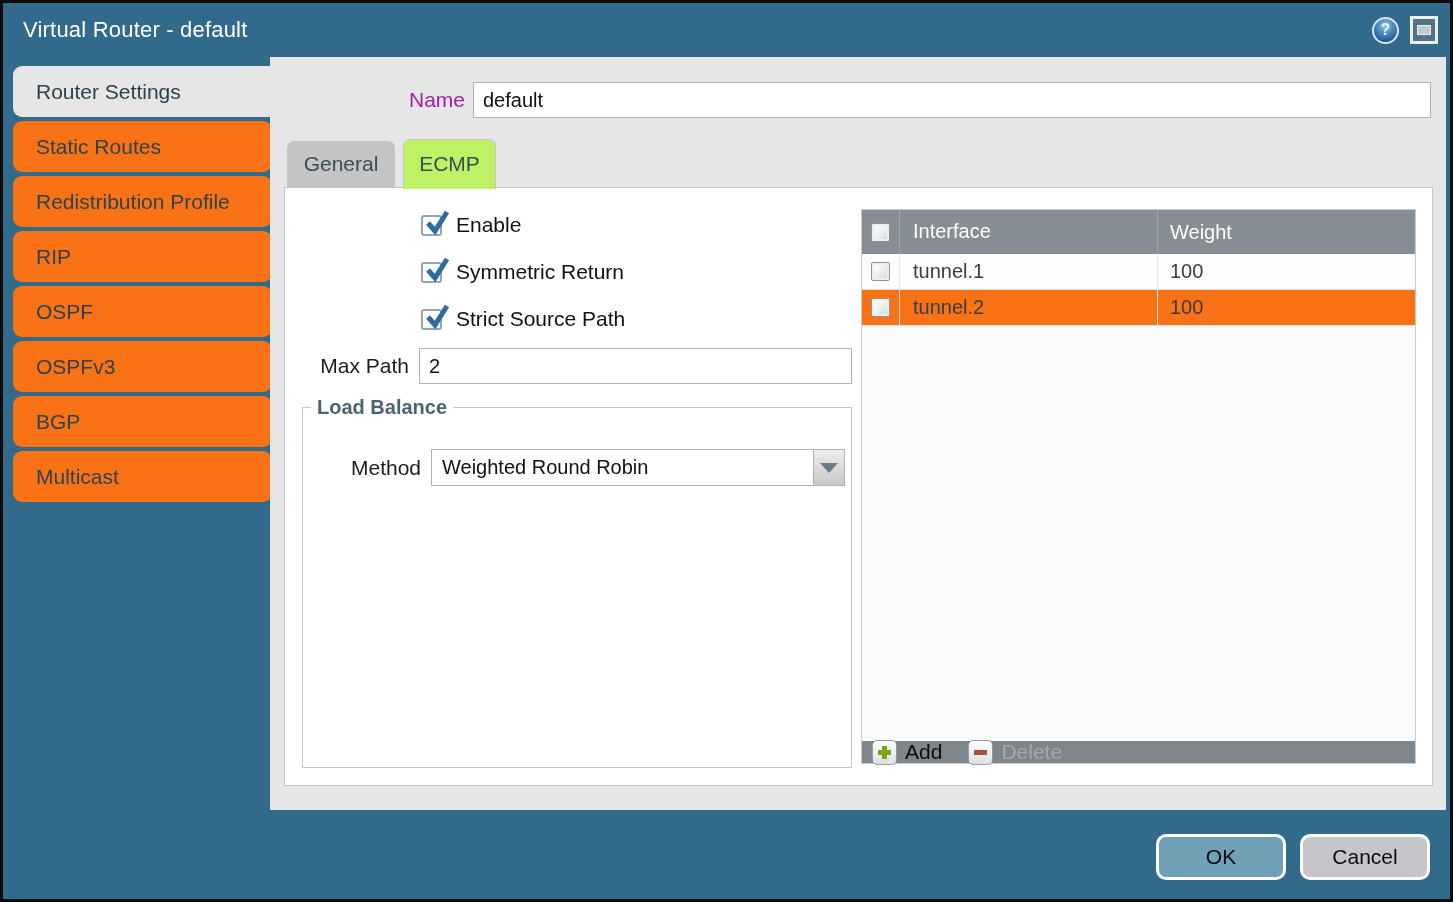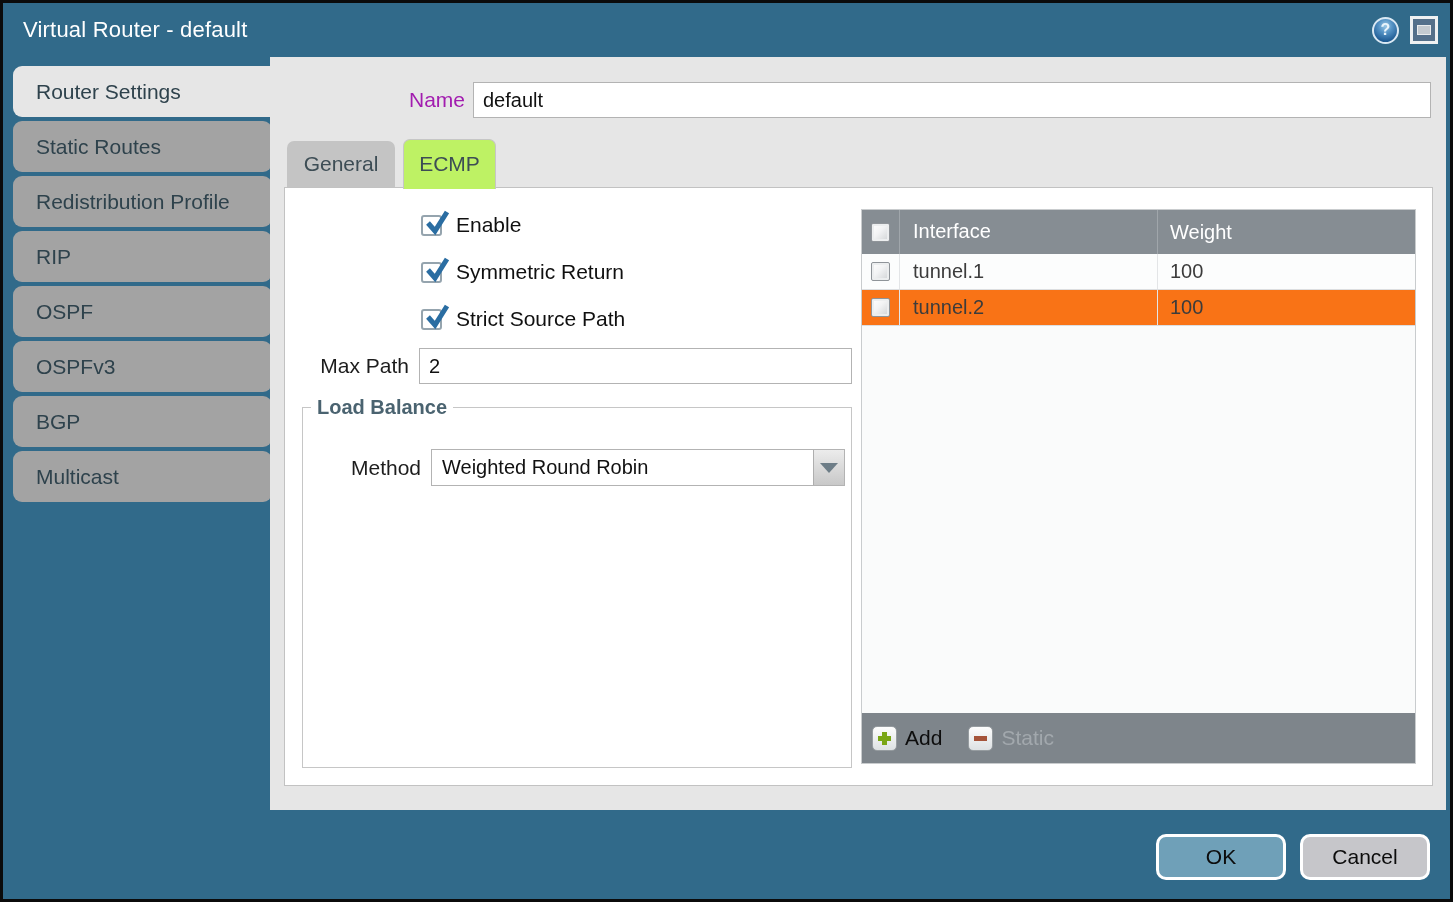--- a/index.html
+++ b/index.html
@@ -18,21 +18,21 @@
     background: radial-gradient(circle at 50% 30%, #9cc8e6 0%, #5492c4 35%, #215e96 75%, #1a4f80 100%);
     border:2px solid #d9e8f3; color:#eaf4fb; font-weight:bold; font-size:16px;
     display:flex; align-items:center; justify-content:center; margin-right:11px; }
   .win-icon { width:28px; height:28px; border:3px solid #eef1f2; background:#54708a;
     display:flex; align-items:center; justify-content:center; }
   .win-icon-inner { width:14px; height:10px; background:#c4cacf; border:1px solid #e9ebec; }
   
   .sidebar { position:absolute; left:0; top:63px; width:267px;
     display:flex; flex-direction:column; gap:4px; }
   .sidebar-item { margin-left:10px; width:259px; height:51px; border-radius:9px;
-    background:#a3a3a3; color:#2e424c; font-size:21px; line-height:51px;
+    background:#f97316; color:#2e424c; font-size:21px; line-height:51px;
     padding-left:23px; cursor:pointer; }
   .sidebar-item.active { background:#e6e6e6; border-bottom-right-radius:0; border-top-right-radius:0; }
   
   .content-panel { position:absolute; left:267px; top:54px; width:1176px; height:753px;
     background:#e6e6e6; }
   .name-label { position:absolute; left:70px; top:25px; width:125px; text-align:right;
     font-size:21px; color:#a21caf; line-height:36px; }
   .name-input { position:absolute; left:203px; top:25px; width:958px; height:36px;
     border:1px solid #b3b3b3; background:#fff; font-size:20px; padding:0 9px;
     font-family:"Liberation Sans", sans-serif; color:#111; }
@@ -84,21 +84,21 @@
   .t-row.odd { background:#fcfdfd; } .t-row.even { background:#f97316; }
   .td-check { width:38px; height:100%; border-right:1px solid #e3e5e7;
     display:flex; align-items:center; justify-content:center; }
   .td-interface { width:258px; padding-left:13px; border-right:1px solid #e3e5e7;
     height:100%; line-height:35px; }
   .td-weight { flex:1; padding-left:12px; }
   .cb3d { width:19px; height:19px; border:1px solid #8f9499; border-radius:2px;
     background:linear-gradient(135deg,#ffffff 0%,#f2f3f4 45%,#cfd2d4 100%);
     box-shadow: inset 0 0 0 2px #eceeef; cursor:pointer; }
   .t-filler { flex:1; background:#fafbfb; }
-  .t-footer { height:50px; background:#7e858b; display:flex; align-items:center;
+  .t-footer { height:22px; background:#7e858b; display:flex; align-items:center;
     padding-left:10px; gap:26px; flex:none; }
   .t-btn { display:flex; align-items:center; gap:8px; cursor:pointer; }
   .icon-sq { width:25px; height:25px; border-radius:5px; border:1px solid #969ca0;
     background:linear-gradient(#fdfdfd,#dde1e3); display:flex; align-items:center; justify-content:center; }
   .t-btn-label { font-size:21px; color:#0d0d0d; }
   .t-btn.disabled .t-btn-label { color:#a2a8ad; }
   
   .dlg-btn { position:absolute; top:831px; width:130px; height:46px;
     border:3px solid #ffffff; border-radius:10px; font-size:21px; color:#0c0c0c;
     display:flex; align-items:center; justify-content:center; cursor:pointer; }
@@ -210,21 +210,21 @@
               </svg>
             </div>
             <div class="t-btn-label">Add</div>
           </div>
           <div class="t-btn disabled">
             <div class="icon-sq">
               <svg width="17" height="17" viewBox="0 0 17 17">
                 <path d="M2 8.5 h13" stroke="#a5543a" stroke-width="5"></path>
               </svg>
             </div>
-            <div class="t-btn-label">Static</div>
+            <div class="t-btn-label">Delete</div>
           </div>
         </div>
       </div>
 
     </div>
   </div>
 
   <div class="dlg-btn ok-btn">OK</div>
   <div class="dlg-btn cancel-btn">Cancel</div>
 

